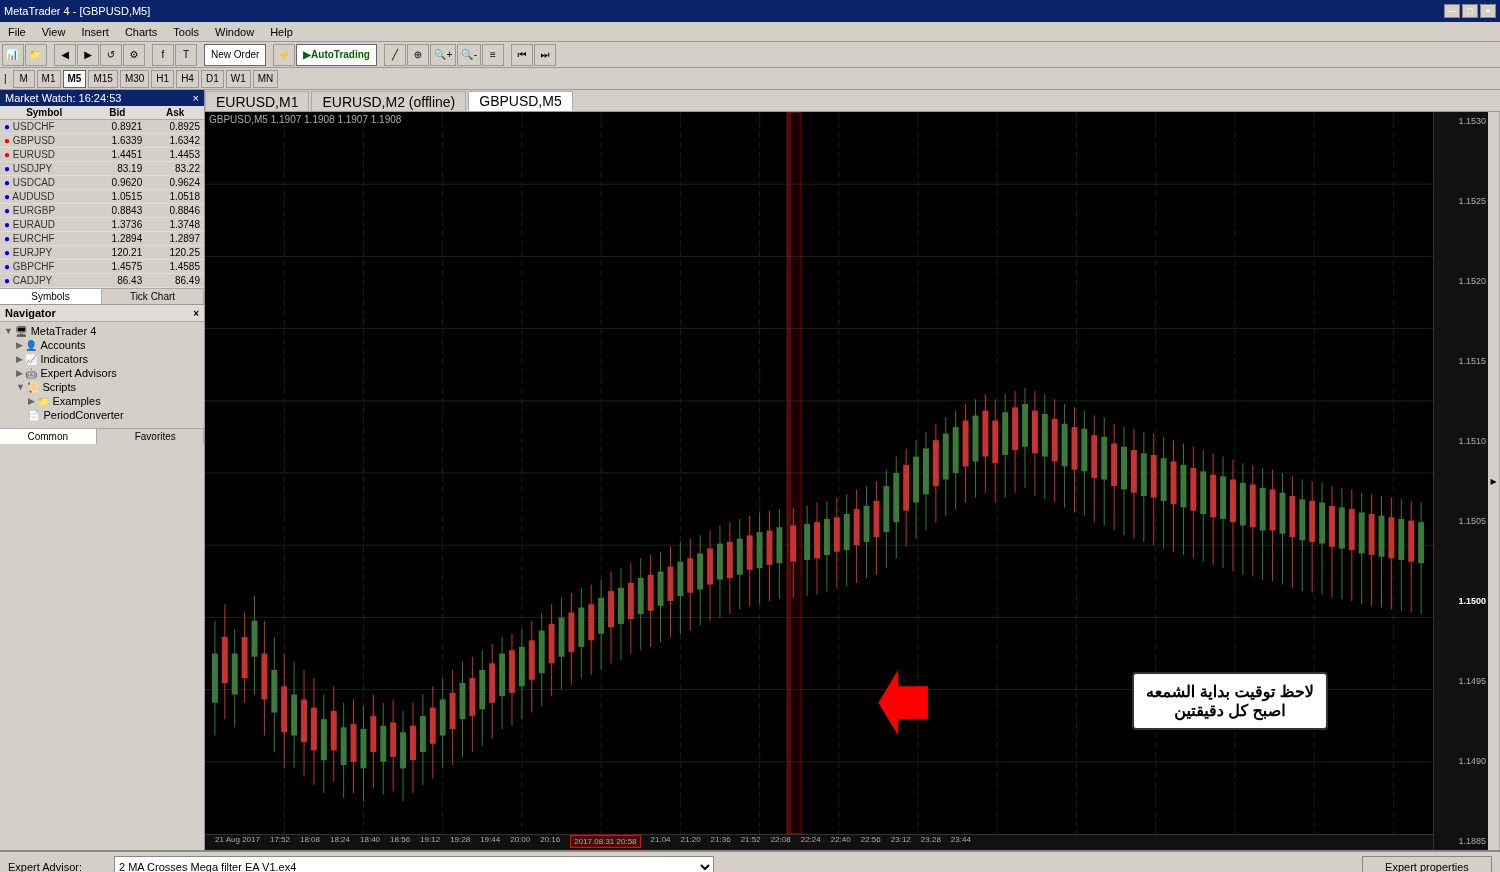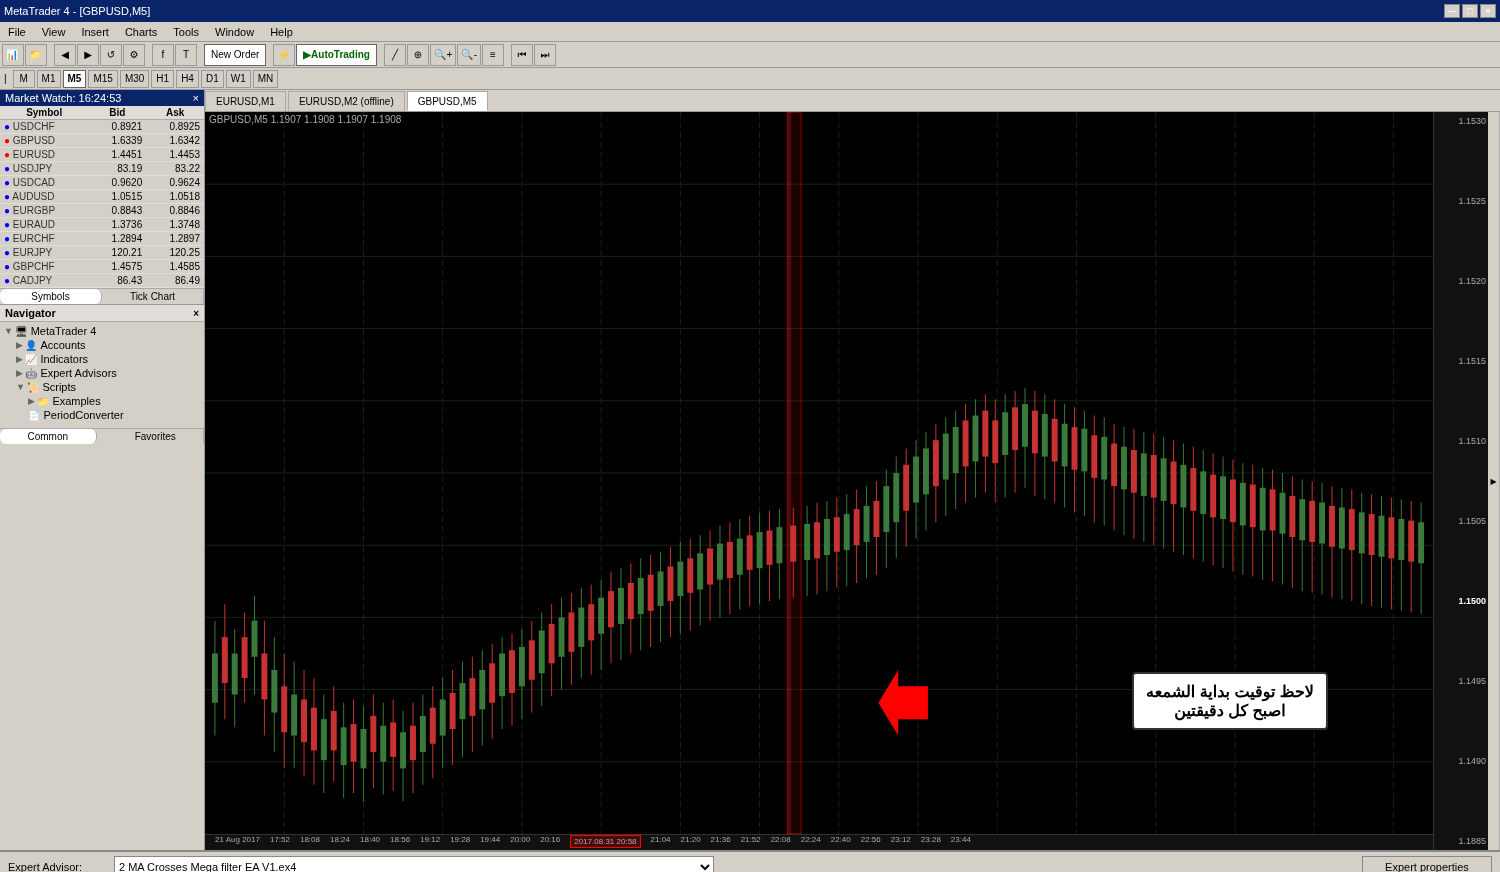--- a/index.html
+++ b/index.html
@@ -36,38 +36,38 @@
     #market-watch { flex: 0 0 auto; border-bottom: 1px solid #999; }
     #mw-header { background: #0a246a; color: #fff; font-size: 11px; padding: 2px 5px; display: flex; justify-content: space-between; align-items: center; }
     #mw-table { width: 100%; border-collapse: collapse; font-size: 10px; }
     #mw-table th { background: #e0ddd8; text-align: center; padding: 1px 4px; border-bottom: 1px solid #aaa; font-size: 10px; }
     #mw-table td { padding: 1px 4px; border-bottom: 1px solid #e0ddd8; }
     #mw-table td:first-child { color: #333; }
     #mw-table td.bid { text-align: right; color: #000; }
     #mw-table td.ask { text-align: right; color: #000; }
     #mw-tabs { display: flex; border-top: 1px solid #aaa; }
     .mw-tab { flex: 1; text-align: center; padding: 2px; font-size: 10px; cursor: pointer; background: #d4d0c8; border-right: 1px solid #aaa; }
-    .mw-tab.active { background: #fff; border-radius: 6px; }
+    .mw-tab.active { background: #fff; }
 
     
     #navigator { flex: 1; overflow: hidden; }
     #nav-header { background: #e0ddd8; font-size: 11px; font-weight: bold; padding: 2px 5px; display: flex; justify-content: space-between; align-items: center; border-bottom: 1px solid #aaa; }
     #nav-tree { font-size: 11px; padding: 2px; }
     .tree-item { display: flex; align-items: center; padding: 1px 2px; cursor: pointer; }
     .tree-indent { margin-left: 12px; }
     .tree-indent2 { margin-left: 24px; }
     .tree-icon { margin-right: 3px; font-size: 10px; }
     .expand-icon { font-size: 9px; margin-right: 2px; color: #666; }
 
     
     #right-area { flex: 1; display: flex; flex-direction: column; overflow: hidden; }
 
     
     #chart-tabs { height: 22px; background: #d4d0c8; display: flex; align-items: flex-end; border-bottom: 1px solid #999; }
-    .chart-tab { height: 20px; padding: 0 10px; background: #d4d0c8; border: 1px solid #aaa; border-bottom: none; font-size: 10px; display: flex; align-items: center; cursor: pointer; margin-right: 2px; }
+    .chart-tab { height: 20px; padding: 0 10px; background: #d4d0c8; border: 1px solid #aaa; border-bottom: none; font-size: 14px; display: flex; align-items: center; cursor: pointer; margin-right: 2px; }
     .chart-tab.active { background: #fff; border-bottom: 1px solid #fff; }
 
     
     #chart-area { flex: 1; background: #000; position: relative; overflow: hidden; }
     #chart-header-text { position: absolute; top: 2px; left: 4px; color: #aaa; font-size: 10px; z-index: 5; }
     #price-axis { position: absolute; right: 0; top: 0; bottom: 0; width: 55px; background: #111; border-left: 1px solid #333; display: flex; flex-direction: column; justify-content: space-between; padding: 4px 2px; }
     .price-label { color: #aaa; font-size: 9px; text-align: right; }
     #time-axis { position: absolute; bottom: 0; left: 0; right: 55px; height: 16px; background: #111; border-top: 1px solid #333; display: flex; align-items: flex-start; overflow: hidden; }
     .time-label { color: #aaa; font-size: 8px; white-space: nowrap; margin-left: 10px; }
 

